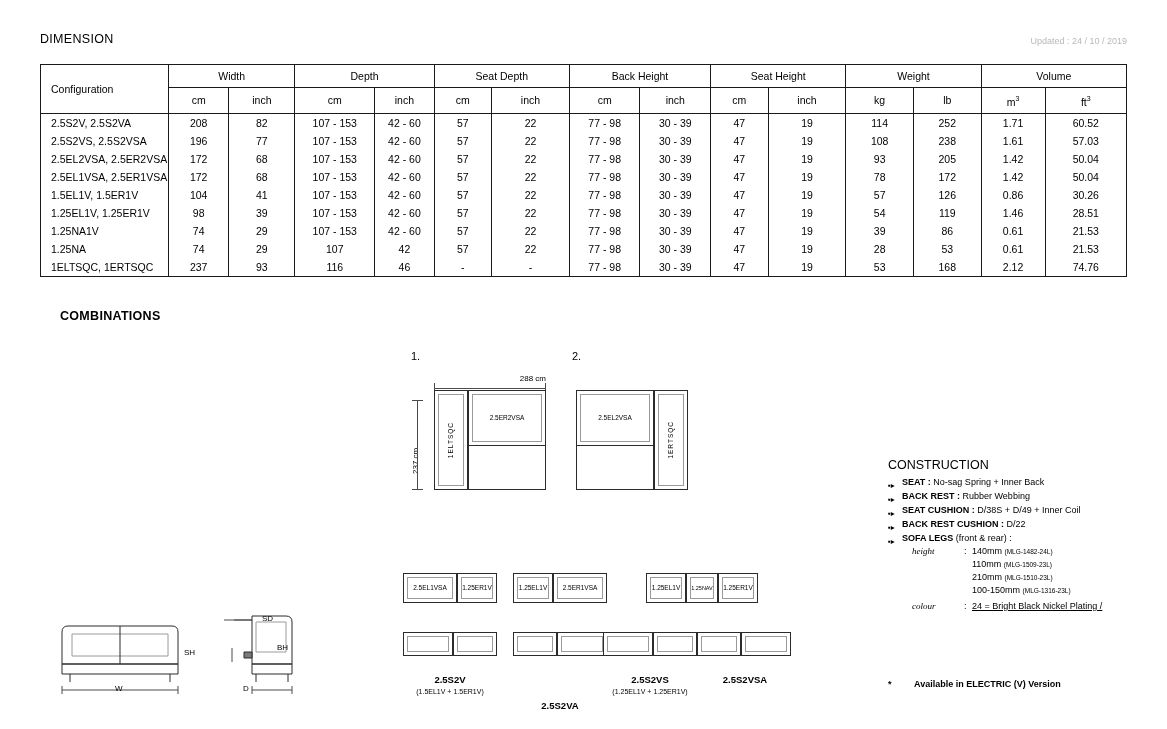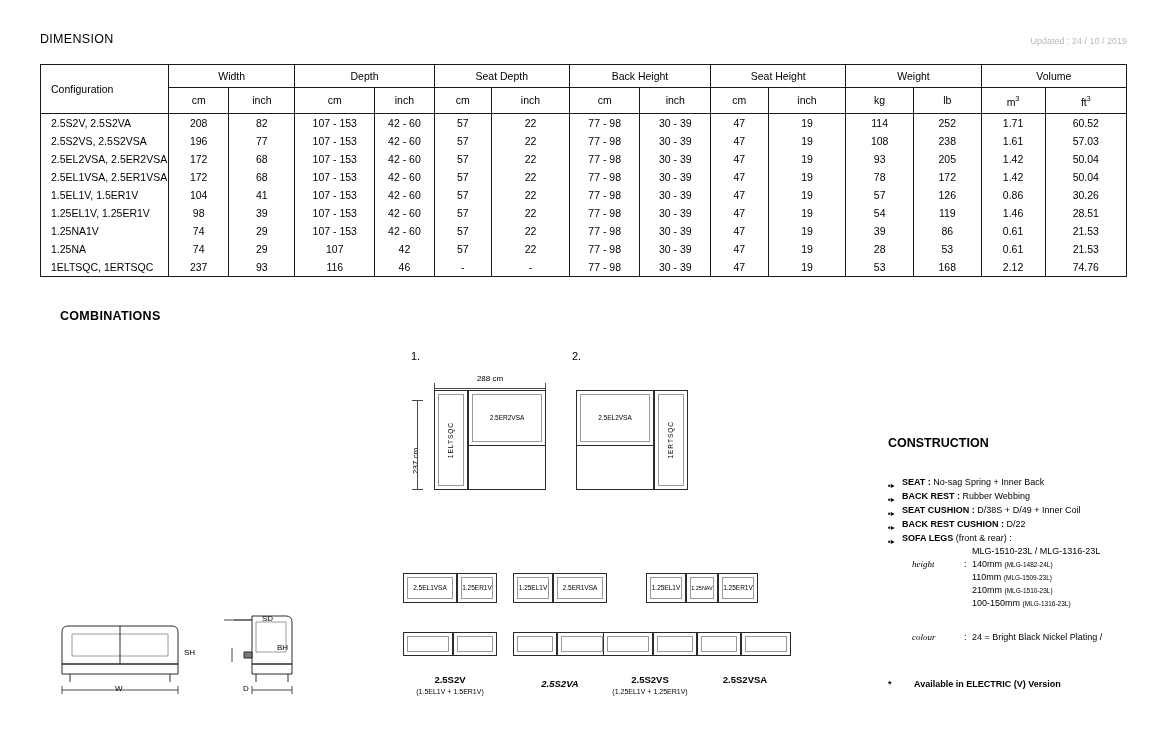--- a/index.html
+++ b/index.html
@@ -78,21 +78,21 @@
 
   
   .num-label { position: absolute; font-size: 11px; }
   .n1 { left: 411px; top: 350px; }
   .n2 { left: 572px; top: 350px; }
 
   .dimline-top {
     position: absolute;
     left: 434px; top: 374px;
     width: 112px;
-    text-align: center;
+    text-align: right;
     font-size: 8px;
   }
   .dimline-top .bar {
     position: absolute; left: 0; top: 14px; width: 112px;
     border-top: 1px solid #4a4a4a;
   }
   .dimline-top .tick-l { position:absolute; left:0; top:9px; height:11px; border-left:1px solid #4a4a4a;}
   .dimline-top .tick-r { position:absolute; right:0; top:9px; height:11px; border-left:1px solid #4a4a4a;}
 
   .dimline-left {
@@ -143,23 +143,23 @@
   }
   .set-sub {
     position: absolute;
     text-align: center;
     font-size: 7px;
   }
 
   
   .constr-title {
     position: absolute;
-    left: 888px; top: 436px;
+    left: 888px; top: 458px;
     font-size: 12.5px;
-    font-weight: bold;
+    font-weight: normal;
   }
   .constr {
     position: absolute;
     left: 888px; top: 475px;
     width: 272px;
     font-size: 9px;
     line-height: 14px;
   }
   .constr .row { position: relative; padding-left: 14px; }
   .constr .bul {
@@ -453,21 +453,21 @@
 <div class="mod" style="left:553px; top:573px; width:54px; height:30px;">
   <div class="inner" style="left:3px; top:3px; right:3px; bottom:3px;"></div>
   <span>2.5ER1VSA</span>
 </div>
 <div class="mod" style="left:513px; top:632px; width:44px; height:24px;">
   <div class="inner" style="left:3px; top:3px; right:3px; bottom:3px;"></div>
 </div>
 <div class="mod" style="left:557px; top:632px; width:50px; height:24px;">
   <div class="inner" style="left:3px; top:3px; right:3px; bottom:3px;"></div>
 </div>
-<div class="set-caption" style="left:505px; top:678px; width:110px;font-style:italic;">2.5S2VA</div>
+<div class="set-caption" style="left:505px; top:700px; width:110px;">2.5S2VA</div>
 
 <div class="mod" style="left:646px; top:573px; width:40px; height:30px;">
   <div class="inner" style="left:3px; top:3px; right:3px; bottom:3px;"></div>
   <span>1.25EL1V</span>
 </div>
 <div class="mod" style="left:686px; top:573px; width:32px; height:30px; font-size:5.5px;">
   <div class="inner" style="left:3px; top:3px; right:3px; bottom:3px;"></div>
   <span>1.25NAV</span>
 </div>
 <div class="mod" style="left:718px; top:573px; width:40px; height:30px;">
@@ -512,40 +512,37 @@
     <span class="bul">▪▸</span>
     <b>BACK REST CUSHION :</b>
     <span>D/22</span>
   </div>
   <div class="row">
     <span class="bul">▪▸</span>
     <b>SOFA LEGS</b>
     <span>(front &amp; rear) :</span>
   </div>
 
-  <div class="sub" style="padding-left:84px;">
-    <span>MLG-1510-23L / MLG-1316-23L</span>
-  </div>
   <div class="sub">
     <span class="k">height</span><span class="c">:</span><span>140mm</span>
     <span class="tiny">(MLG-1482-24L)</span>
   </div>
   <div class="sub" style="padding-left:84px;">
     <span>110mm</span>
     <span class="tiny">(MLG-1509-23L)</span>
   </div>
   <div class="sub" style="padding-left:84px;">
     <span>210mm</span>
     <span class="tiny">(MLG-1510-23L)</span>
   </div>
   <div class="sub" style="padding-left:84px;">
     <span>100-150mm</span>
     <span class="tiny">(MLG-1316-23L)</span>
   </div>
-  <div class="sub" style="margin-top:21px;">
+  <div class="sub" style="margin-top:3px;text-decoration:underline;">
     <span class="k">colour</span><span class="c">:</span><span>24 = Bright Black Nickel Plating /</span>
   </div>
 </div>
 
 <div class="note">
   <span class="star">*</span>
   <span class="txt">Available in ELECTRIC (V) Version</span>
 </div>
 
 <svg class="draw" style="left:56px; top:612px;" width="240" height="90" viewBox="0 0 240 90">

